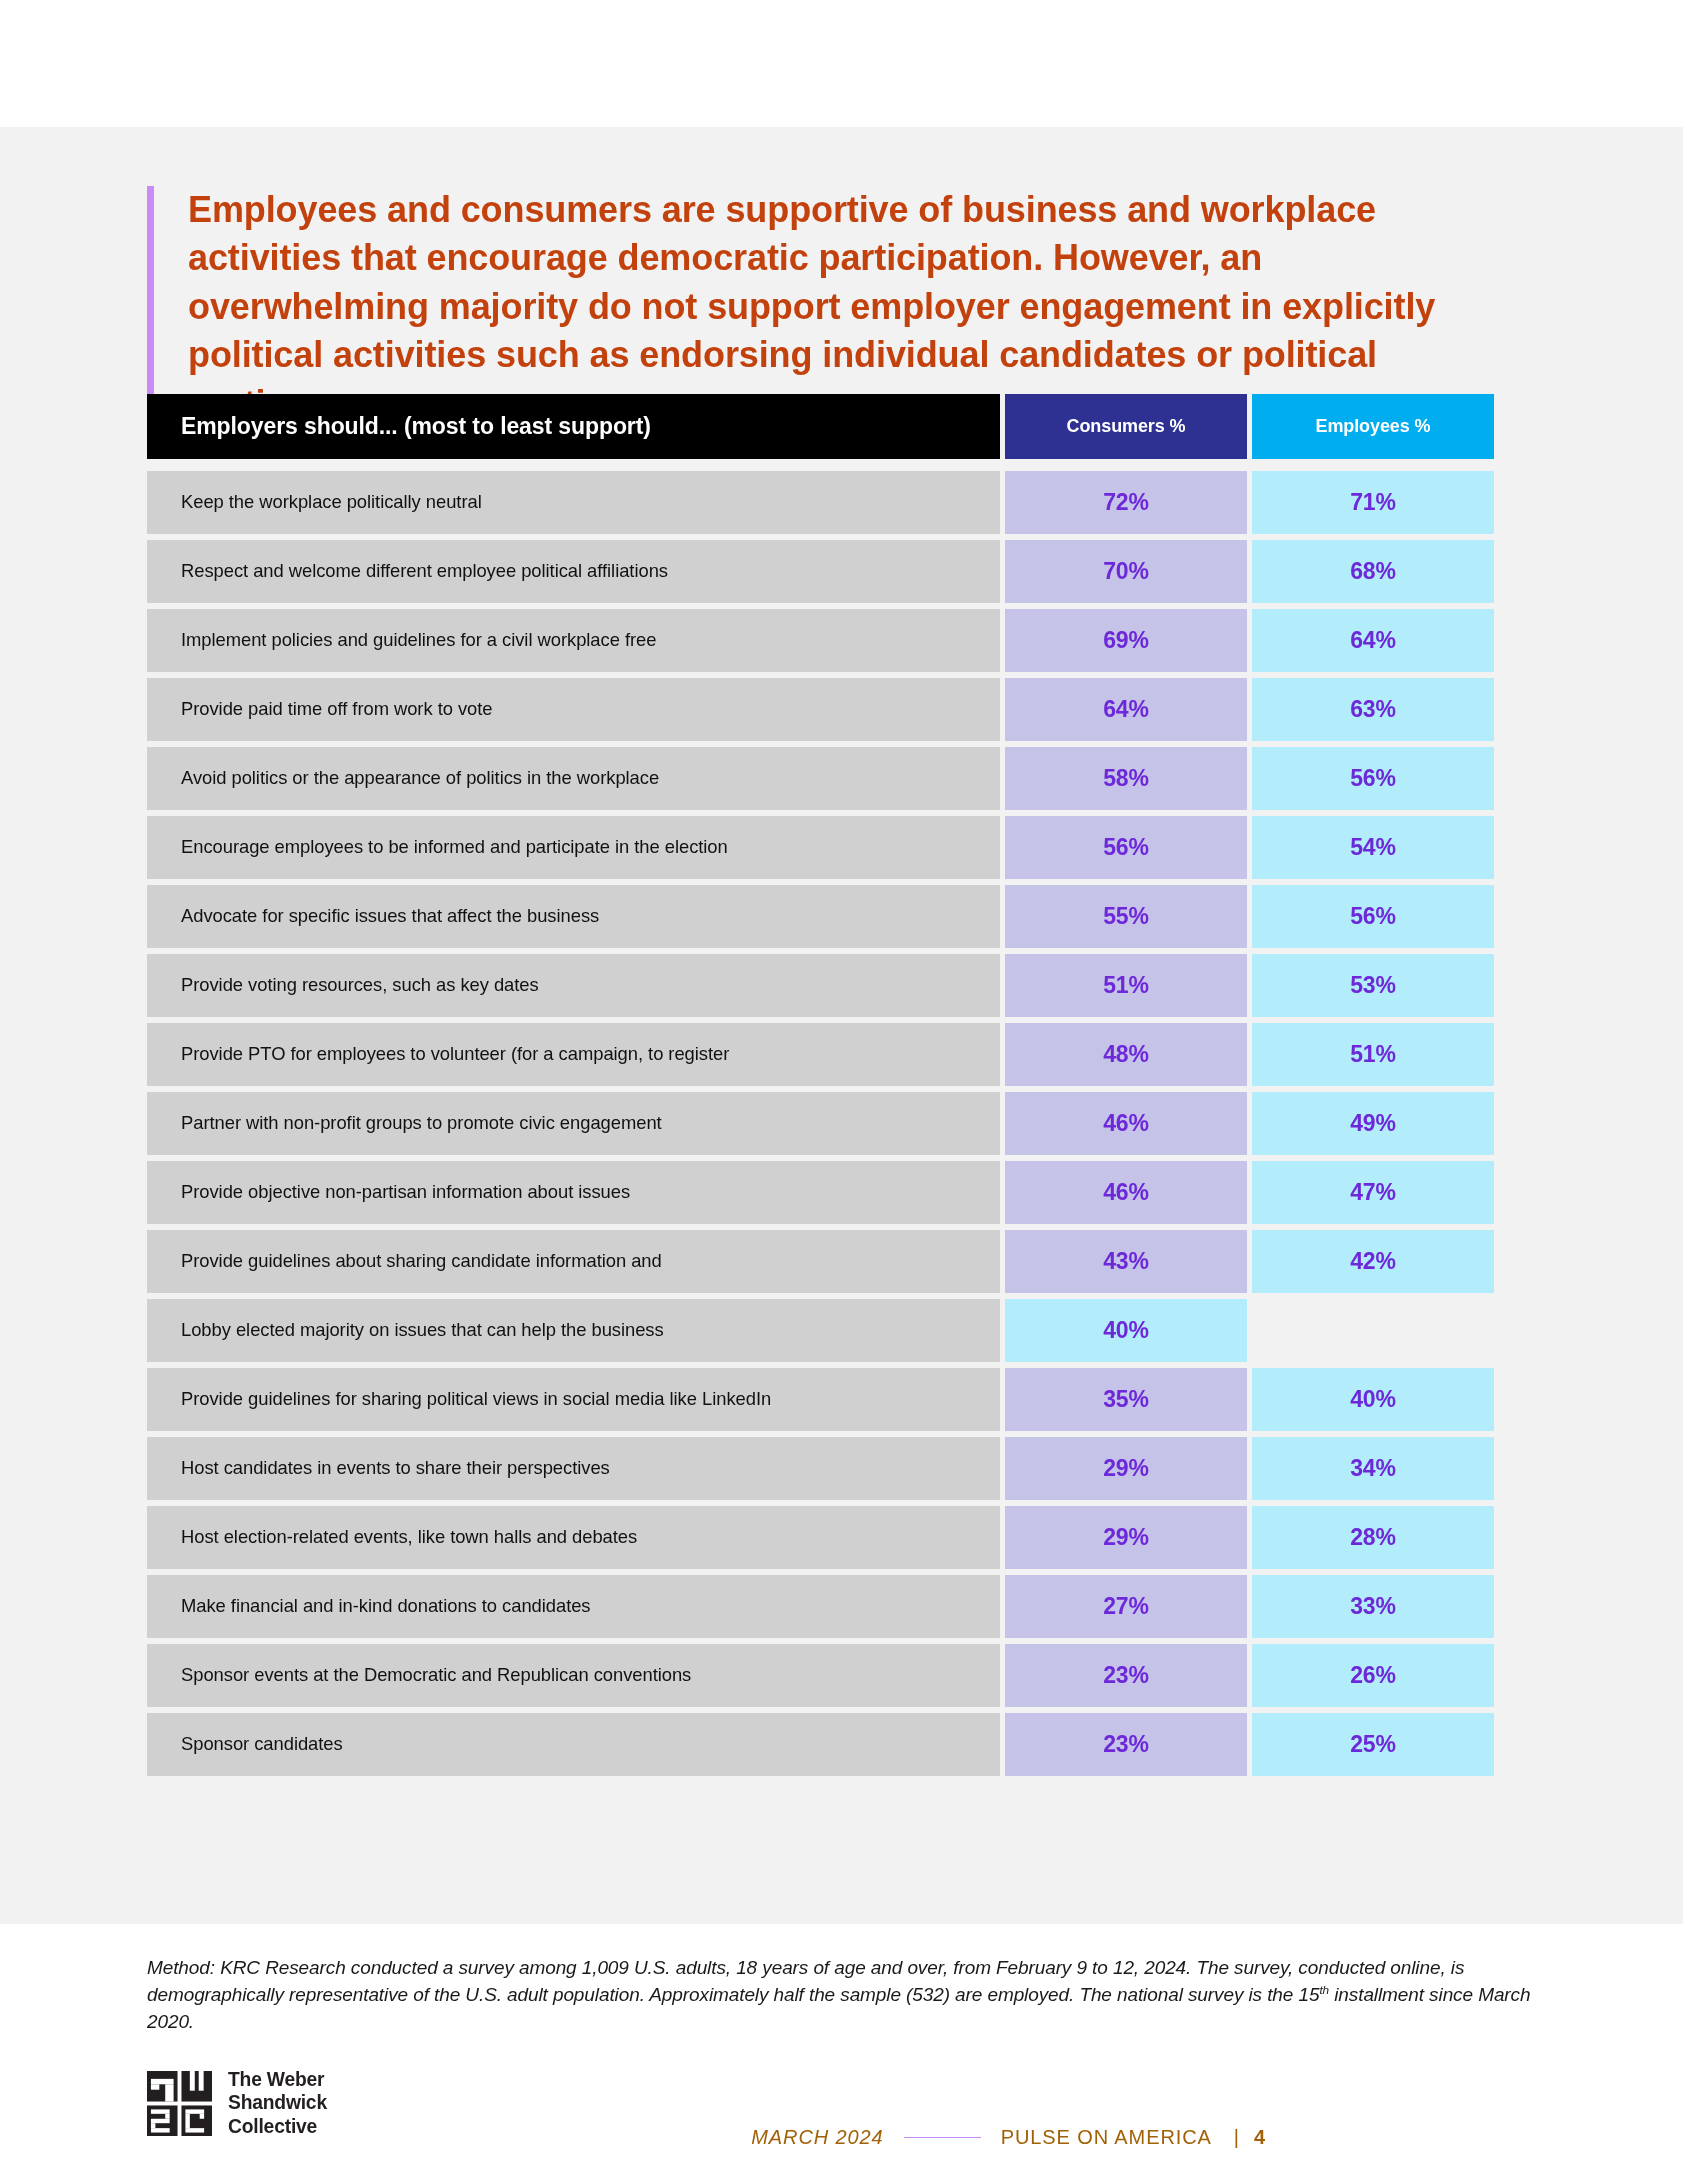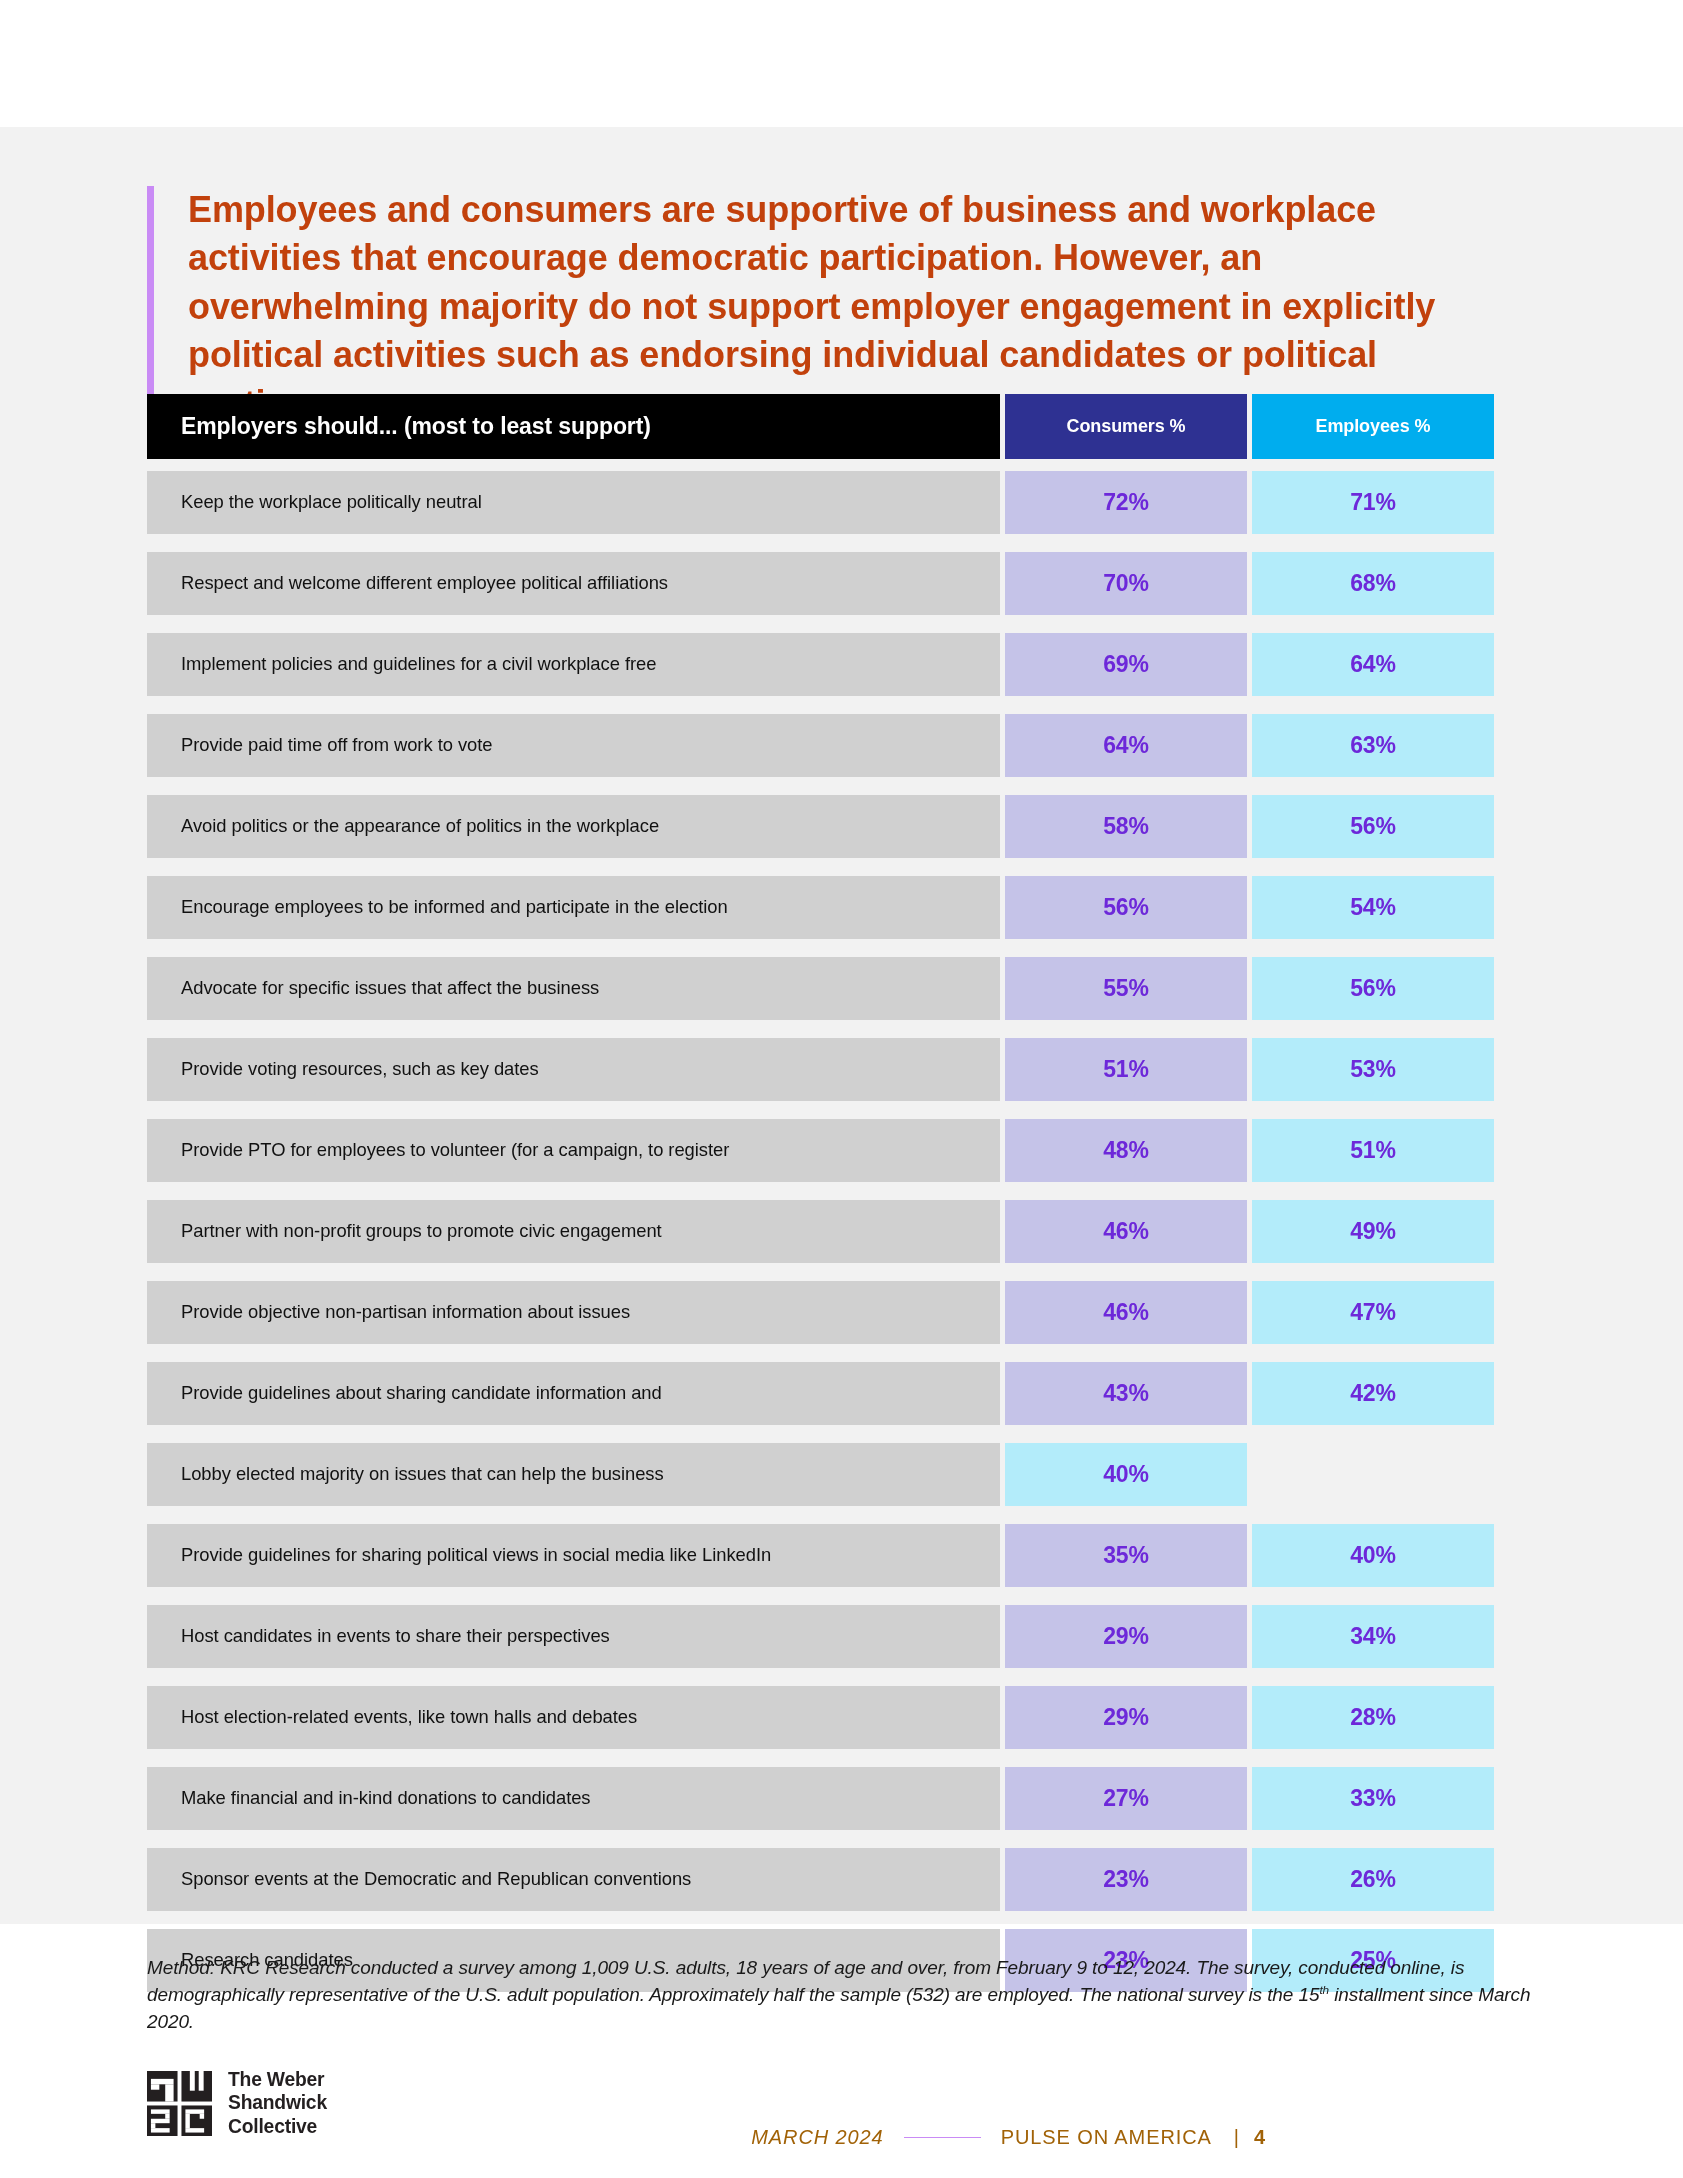--- a/index.html
+++ b/index.html
@@ -58,21 +58,21 @@
   .table {
     position: absolute;
     left: 147px;
     top: 394px;
     width: 1346px;
   }
 
   .row {
     display: flex;
     width: 100%;
-    margin-bottom: 18px;
+    margin-bottom: 6px;
   }
 
   .cell-label {
     width: 853px;
     flex: 0 0 853px;
     display: flex;
     align-items: center;
     padding: 6px 0 6px 34px;
   }
   .cell-val {
@@ -428,21 +428,21 @@
           </div>
           <div class="cell-val cell-consumers">
             <span class="val-text">23%</span>
           </div>
           <div class="cell-val cell-employees">
             <span class="val-text">26%</span>
           </div>
         </div>
         <div class="row row-body">
           <div class="cell-label">
-            <span class="label-text">Research candidates</span>
+            <span class="label-text">Sponsor candidates</span>
           </div>
           <div class="cell-val cell-consumers">
             <span class="val-text">23%</span>
           </div>
           <div class="cell-val cell-employees">
             <span class="val-text">25%</span>
           </div>
         </div>
       </div>
 

